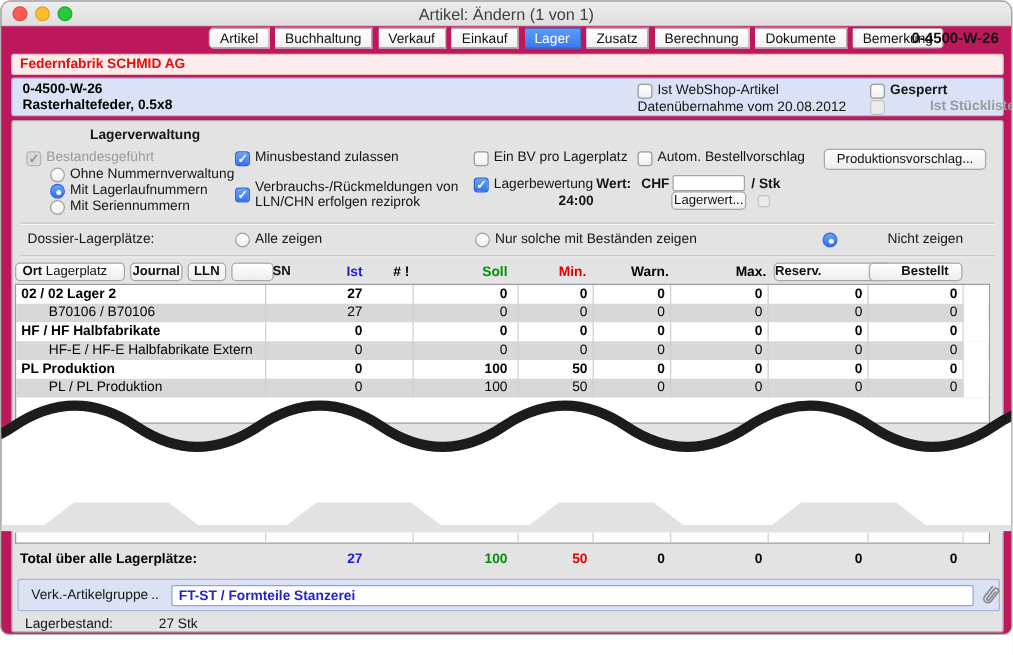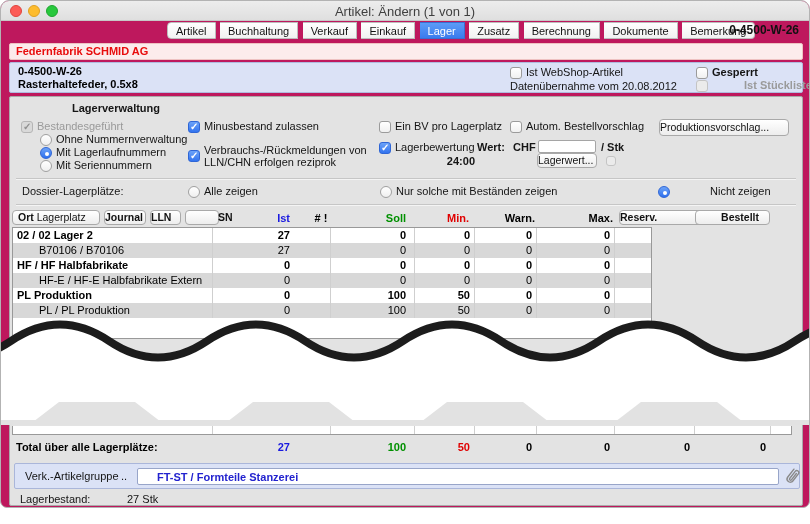--- a/index.html
+++ b/index.html
@@ -50,55 +50,55 @@
                      font-size:10px; font-weight:bold; }
   .cb.dis { background:#ebebeb; border-color:#c4c4c4; }
   .cb.small { width:10px; height:10px; }
   .radio { position:absolute; width:12px; height:12px; border:1px solid #a0a0a0; border-radius:50%;
            background:linear-gradient(#ffffff,#efefef); }
   .radio.on { background:linear-gradient(#6ca3f8,#2f70ee); border-color:#2f66d6; }
   .radio.on::after { content:""; position:absolute; left:4px; top:4px; width:4px; height:4px;
                      border-radius:50%; background:#fff; }
   .btn { position:absolute; background:linear-gradient(#ffffff,#ededed);
          border:1px solid #a9a9a9; border-radius:4px; font-size:10.5px; color:#111;
-         text-align:left; }
+         text-align:center; }
   
   .panel { position:absolute; left:8px; top:95px; width:794px; height:410px;
            background:#e3e3e3; border:1px solid #aaaaaa; border-radius:2px; }
   .hr { position:absolute; left:6px; right:6px; height:1px; background:#c6c6c6;
         box-shadow:0 1px 0 #f4f4f4; }
   
   .tgrid { display:grid; grid-template-columns:200px 118px 84px 60px 62px 78px 80px 76px auto;
            font-size:11px; color:#000; }
   .tgrid .c { height:15px; line-height:15px; border-right:1px solid #cfcfcf;
               text-align:right; white-space:nowrap; overflow:hidden; }
   .tgrid .c.name { text-align:left; padding-left:4px; }
   .tgrid .c.ist { padding-right:40px; }
   .tgrid .c.soll{ padding-right:8px; }
   .tgrid .c.n   { padding-right:4px; }
   .tgrid .c.scroll { border-right:none; background:#fff; }
   .trow.group { font-weight:bold; background:#fff; }
   .trow.child { background:#d8d8d8; }
   .trow.child .c.name { padding-left:26px; }
-  .tablebox { position:absolute; left:2px; top:130px; width:640px; height:112px;
+  .tablebox { position:absolute; left:2px; top:130px; width:780px; height:112px;
               background:#fff; border:1px solid #999; overflow:hidden; }
   .stripbox { position:absolute; left:2px; top:329px; width:780px; height:9px;
               background:#fff; border:1px solid #999; border-top:none; overflow:hidden; }
   .totals { position:absolute; left:2px; top:343px; width:780px; font-weight:bold; }
   .totals .c { border-right:none; }
   .hdrlbl { position:absolute; top:115px; font-size:11px; font-weight:bold; text-align:right; }
   
   .tear { position:absolute; left:0; top:300px; z-index:5; }
   
   .footbox { position:absolute; left:4px; top:366px; width:786px; height:26px;
              background:#dbe2f6; border:1px solid #aab6da; border-radius:2px; }
   .footbox input { position:absolute; left:122px; top:4px; width:642px; height:17px;
                    border:1px solid #98a5c9; border-radius:2px; background:#fff;
                    font-family:"Liberation Sans",sans-serif; font-size:11px; font-weight:bold;
-                   color:#2323cf; padding-left:19px; }
+                   color:#2323cf; padding-left:5px; }
   .clipbtn { position:absolute; left:768px; top:2px; width:18px; height:21px; }
   .valfield { position:absolute; background:#fff; border:1px solid #a5a5a5; border-radius:2px; }
 </style>
 </head>
 <body>
 
 <div class="window">
 
   <div class="titlebar">
     <span class="tl red"></span>

